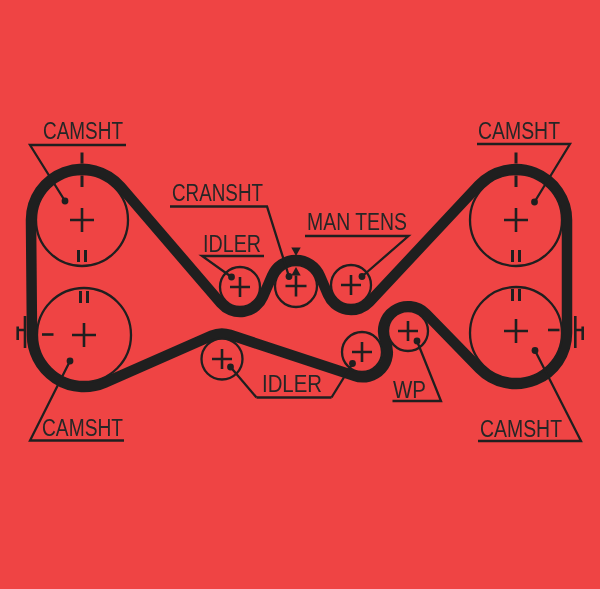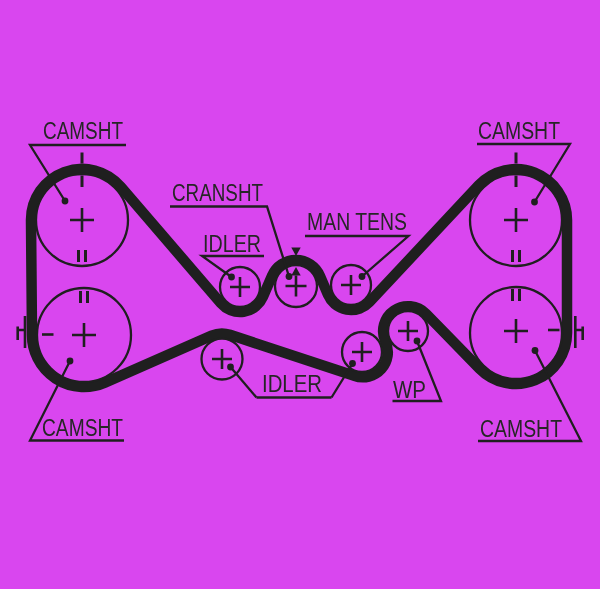--- a/index.html
+++ b/index.html
@@ -1,20 +1,20 @@
 <!DOCTYPE html>
 <html><head>
 <meta charset="utf-8">
 <style>
   html, body { margin: 0; padding: 0; background: #ffffff; }
   .stage {
     position: relative;
     width: 600px;
     height: 589px;
-    background: #d946ef;
+    background: #ef4444;
     overflow: hidden;
   }
   svg { display: block; }
   .belt {
     fill: none;
     stroke: #1f1f1f;
     stroke-width: 10.5;
     stroke-linejoin: round;
     stroke-linecap: butt;
   }

